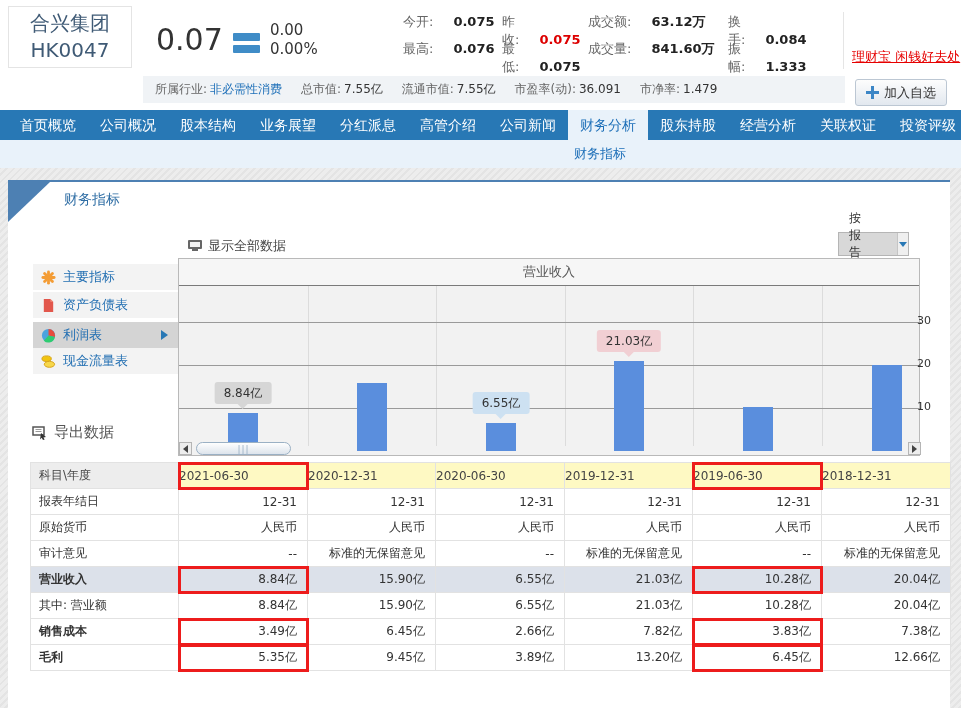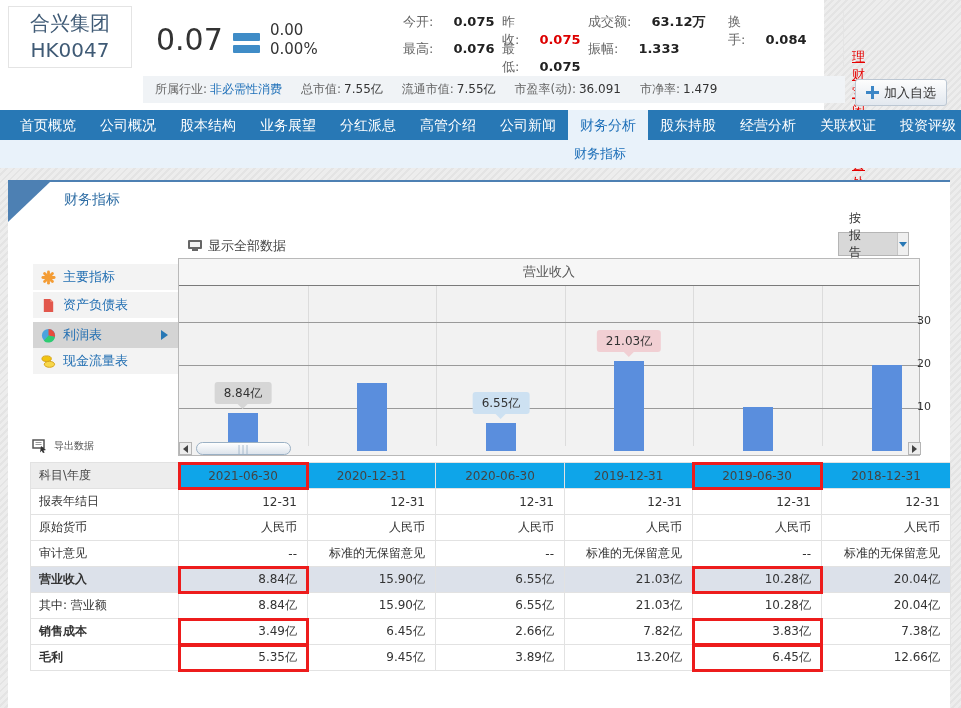--- a/index.html
+++ b/index.html
@@ -3,21 +3,21 @@
 <meta charset="utf-8">
 <style>
   * { margin:0; padding:0; box-sizing:border-box; }
   html,body { width:961px; height:708px; overflow:hidden; }
   body {
     font-family:"DejaVu Sans","Liberation Sans",sans-serif;
     background:repeating-linear-gradient(135deg,#ededed 0 3px,#e4e4e4 3px 5px);
     position:relative; font-size:12px; color:#333;
   }
   
-  .topbar { position:absolute; left:0; top:0; width:824px; height:110px; background:#fff; }
+  .topbar { position:absolute; left:0; top:0; width:961px; height:110px; background:#fff; }
   .namebox { position:absolute; left:8px; top:6px; width:124px; height:62px; border:1px solid #e4e4e4;
              display:flex; flex-direction:column; justify-content:center; align-items:center;
              color:#3f5a75; font-size:20px; line-height:27px; }
   .price { position:absolute; left:156px; top:22px; font-size:30px; color:#333; }
   .eq-icon { position:absolute; left:233px; top:33px; }
   .eq-icon i { display:block; width:27px; height:8px; background:#3f8cc7; border-radius:1px; margin-bottom:4px; }
   .chg { position:absolute; left:270px; top:21px; font-size:15px; line-height:19px; color:#333; }
   .quotes { position:absolute; left:403px; top:13px; display:grid;
             grid-template-columns:99px 86px 140px 90px; grid-auto-rows:27px; font-size:13px; }
   .q .ql { color:#666; }
@@ -53,22 +53,22 @@
   .corner-flag { position:absolute; left:8px; top:182px; width:0; height:0;
                  border-top:40px solid #4d80b3; border-right:42px solid transparent; }
   .section-title { position:absolute; left:64px; top:191px; color:#2e6da4; font-size:14px; }
   
   .side-item { position:absolute; left:33px; width:145px; height:26px; background:#f3f3f3;
                display:flex; align-items:center; padding-left:8px; color:#2470b3; font-size:13px; cursor:pointer; }
   .side-item.active { background:#d4d4d4; }
   .side-item svg { width:15px; height:15px; margin-right:7px; flex:none; }
   .side-arrow { position:absolute; right:10px; width:0; height:0;
                 border-left:7px solid #2878b5; border-top:5px solid transparent; border-bottom:5px solid transparent; }
-  .export { position:absolute; left:32px; top:439px; display:flex; align-items:center;
-            color:#555; font-size:10px; cursor:pointer; }
+  .export { position:absolute; left:32px; top:423px; display:flex; align-items:center;
+            color:#555; font-size:15px; cursor:pointer; }
   .export svg { width:16px; height:14px; margin-right:6px; }
   
   .showall { position:absolute; left:188px; top:237px; display:flex; align-items:center;
              color:#444; font-size:13px; cursor:pointer; }
   .showall svg { width:14px; height:12px; margin-right:6px; }
   .dropdown { position:absolute; left:838px; top:232px; width:71px; height:24px; background:#d8d8d8;
               border:1px solid #b5b5b5; display:flex; align-items:center; cursor:pointer;gap:36px; }
   .dropdown .dd-label { flex:1; padding-left:10px; font-size:12px; color:#333; }
   .dropdown .dd-btn { width:21px; height:22px; background:#efefef; border-left:1px solid #c5c5c5;
                       display:flex; align-items:center; justify-content:center; }
@@ -101,21 +101,21 @@
   .sb-thumb { position:absolute; left:17px; top:1px; width:95px; height:13px; border:1px solid #9ab0c4;
               border-radius:7px; background:linear-gradient(#fefefe,#dde4ec); cursor:grab; }
   .sb-thumb::after { content:"|||"; position:absolute; left:50%; top:0; transform:translateX(-50%);
                      font-size:9px; line-height:12px; color:#9ab0c4; letter-spacing:1px; }
   
   table.data { position:absolute; left:30px; top:462px; width:920px; border-collapse:collapse;
                font-size:12px; color:#333; table-layout:fixed; }
   table.data td { border:1px solid #e2e2e2; height:26px; background:#fff; overflow:hidden; white-space:nowrap; }
   td.lbl { background:#f7f7f7; padding-left:8px; text-align:left; }
   td.num { text-align:right; padding-right:10px; }
-  tr.hdr td { background:#0ea5e9; color:#444; text-align:center; }
+  tr.hdr td { background:#fef9c3; color:#444; text-align:left; }
   tr.hdr td.lbl { text-align:left; background:#ededed; }
   tr.hl td { background:#dce1ea; }
   td.b { font-weight:bold; }
   td.indent { padding-left:32px; }
   td.rbx { outline:3px solid #ed1c1c; outline-offset:-2px; }
 </style>
 </head>
 <body>
 
 <div class="topbar">
@@ -132,20 +132,21 @@
     <div>0.00</div>
     <div>0.00%</div>
   </div>
   <div class="quotes">
     <div class="q"><span class="ql">今开:</span><span class="qv">0.075</span></div>
     <div class="q"><span class="ql">昨收:</span><span class="qv red">0.075</span></div>
     <div class="q"><span class="ql">成交额:</span><span class="qv">63.12万</span></div>
     <div class="q"><span class="ql">换手:</span><span class="qv">0.084</span></div>
     <div class="q"><span class="ql">最高:</span><span class="qv">0.076</span></div>
     <div class="q"><span class="ql">最低:</span><span class="qv">0.075</span></div>
+    <div class="q"><span class="ql">成交量:</span><span class="qv">841.60万</span></div>
     <div class="q"><span class="ql">振幅:</span><span class="qv">1.333</span></div>
   </div>
   <div class="vdiv"></div>
   <a class="promo">理财宝 闲钱好去处</a>
   <div class="infostrip">
     <span class="inf"><span class="il">所属行业:</span><span class="iv lnk">非必需性消费</span></span>
     <span class="inf"><span class="il">总市值:</span><span class="iv">7.55亿</span></span>
     <span class="inf"><span class="il">流通市值:</span><span class="iv">7.55亿</span></span>
     <span class="inf"><span class="il">市盈率(动):</span><span class="iv">36.091</span></span>
     <span class="inf"><span class="il">市净率:</span><span class="iv">1.479</span></span>

